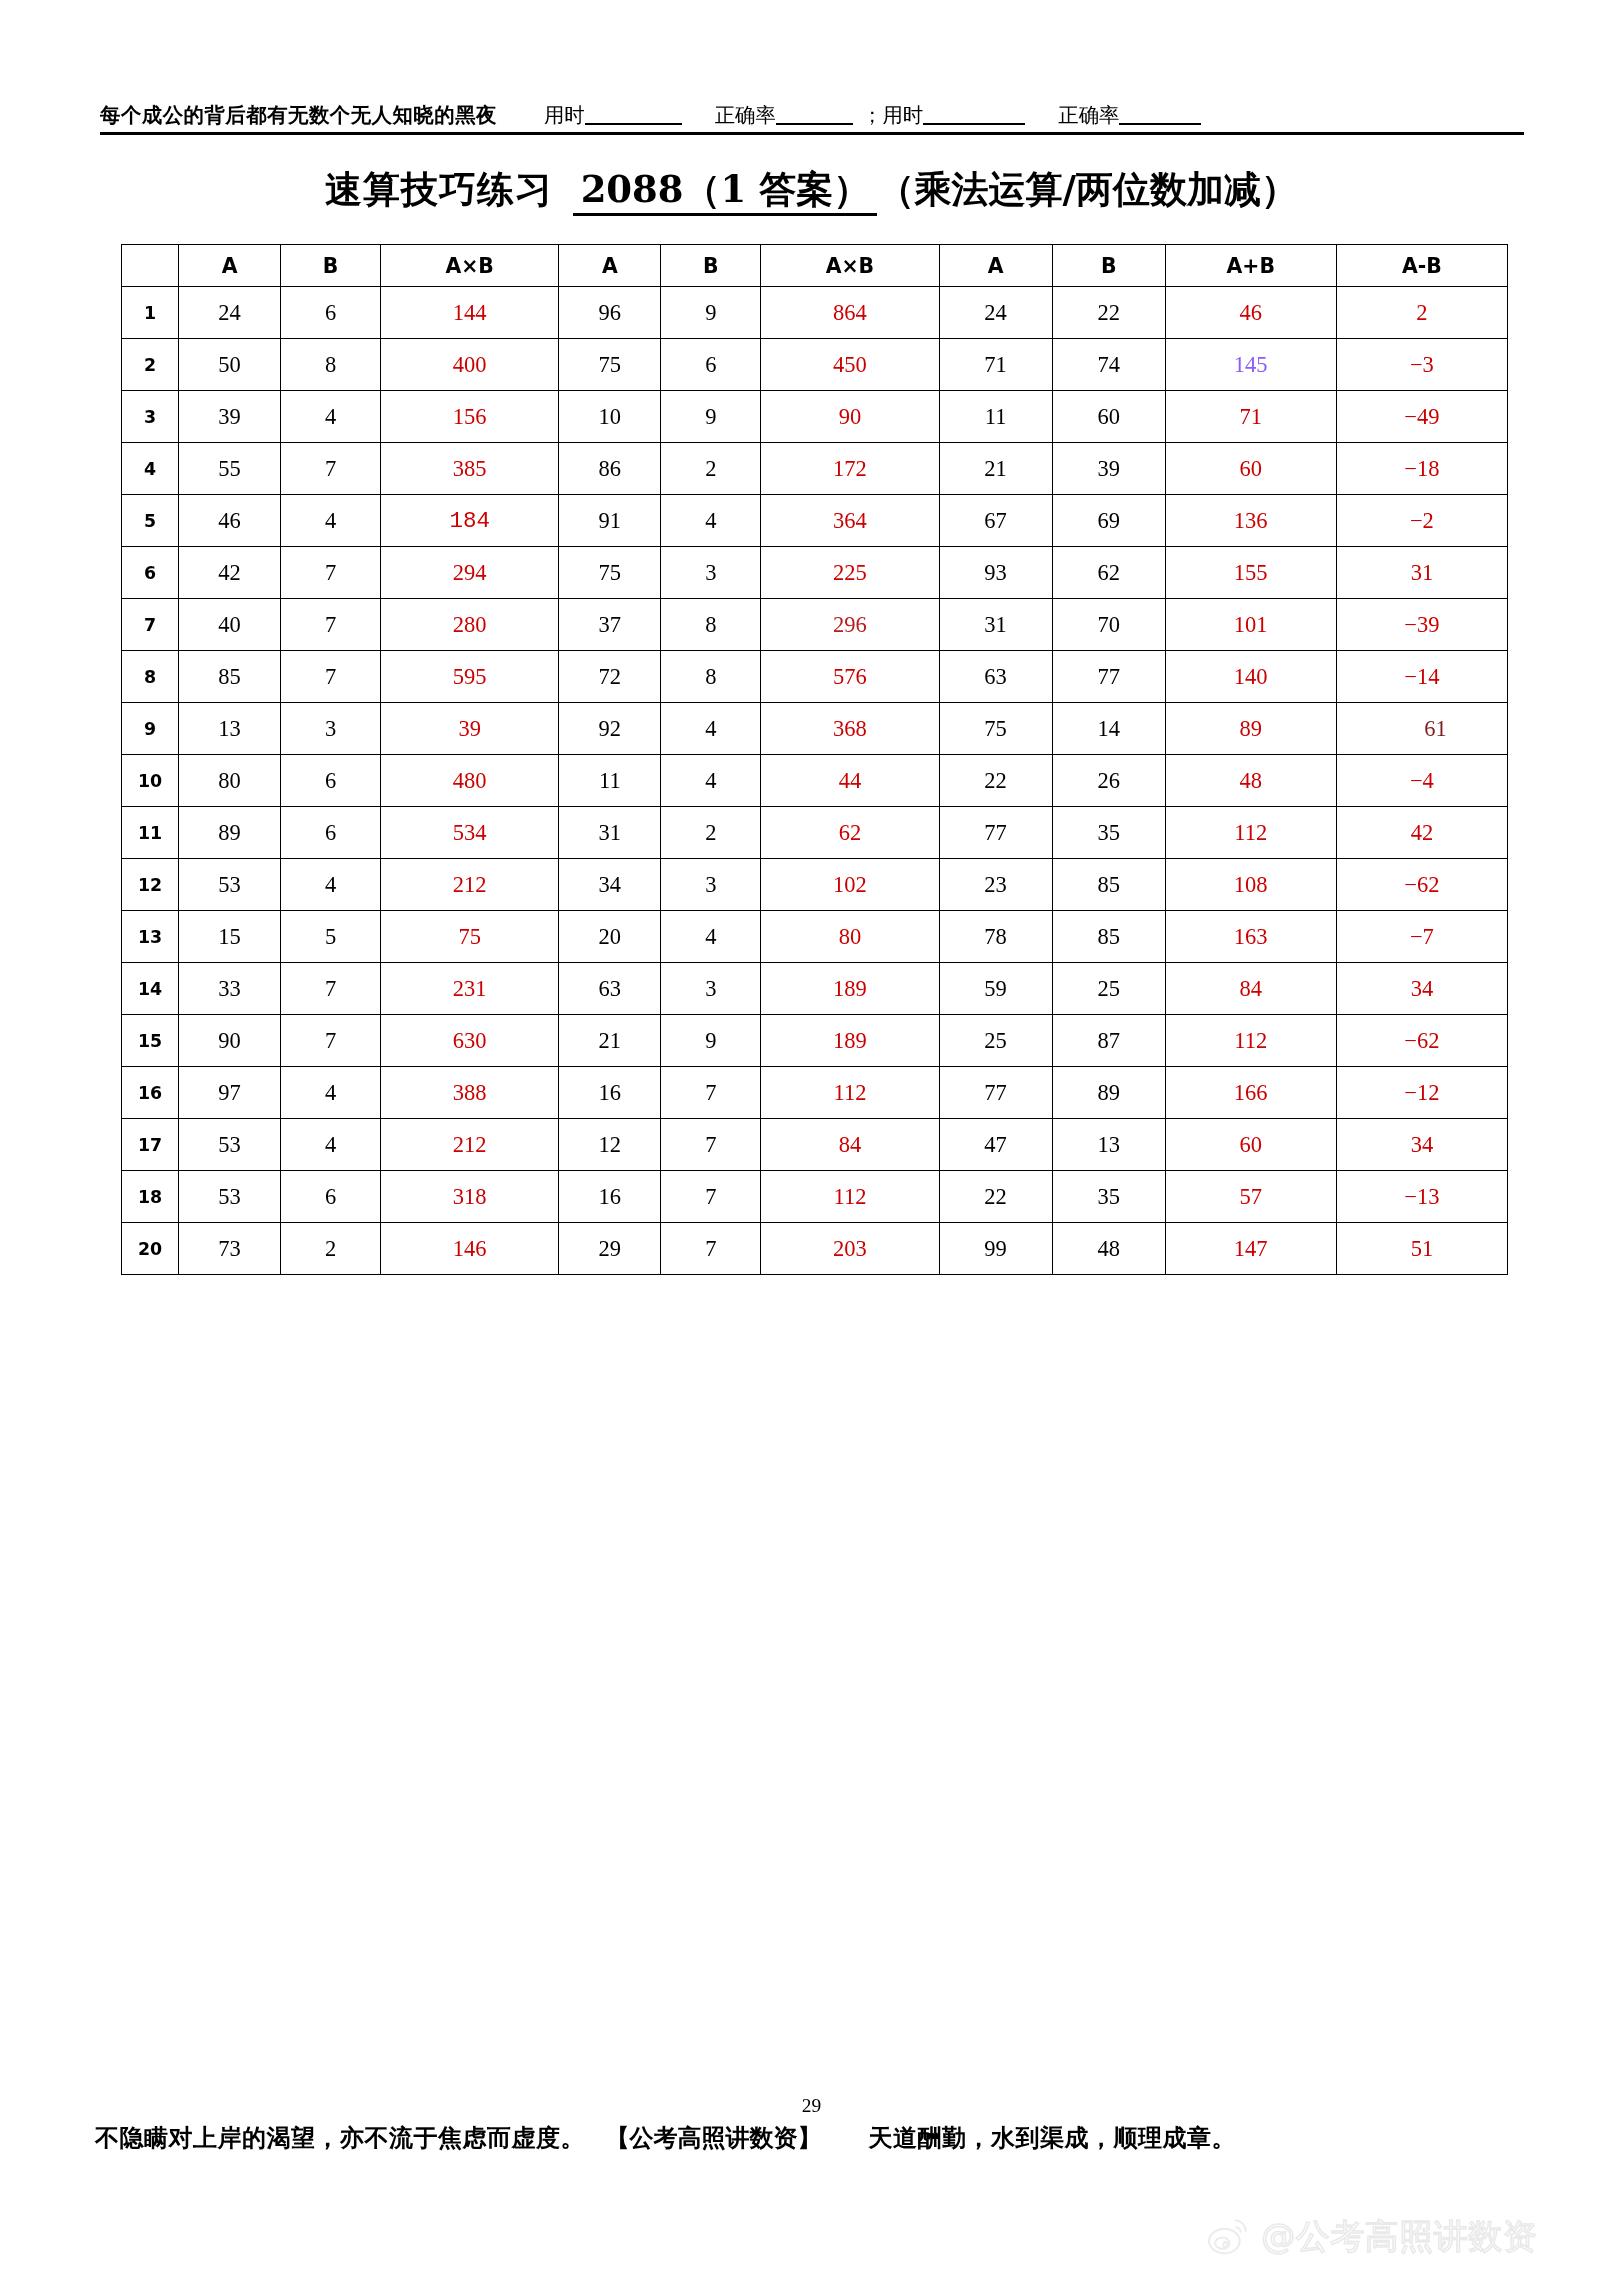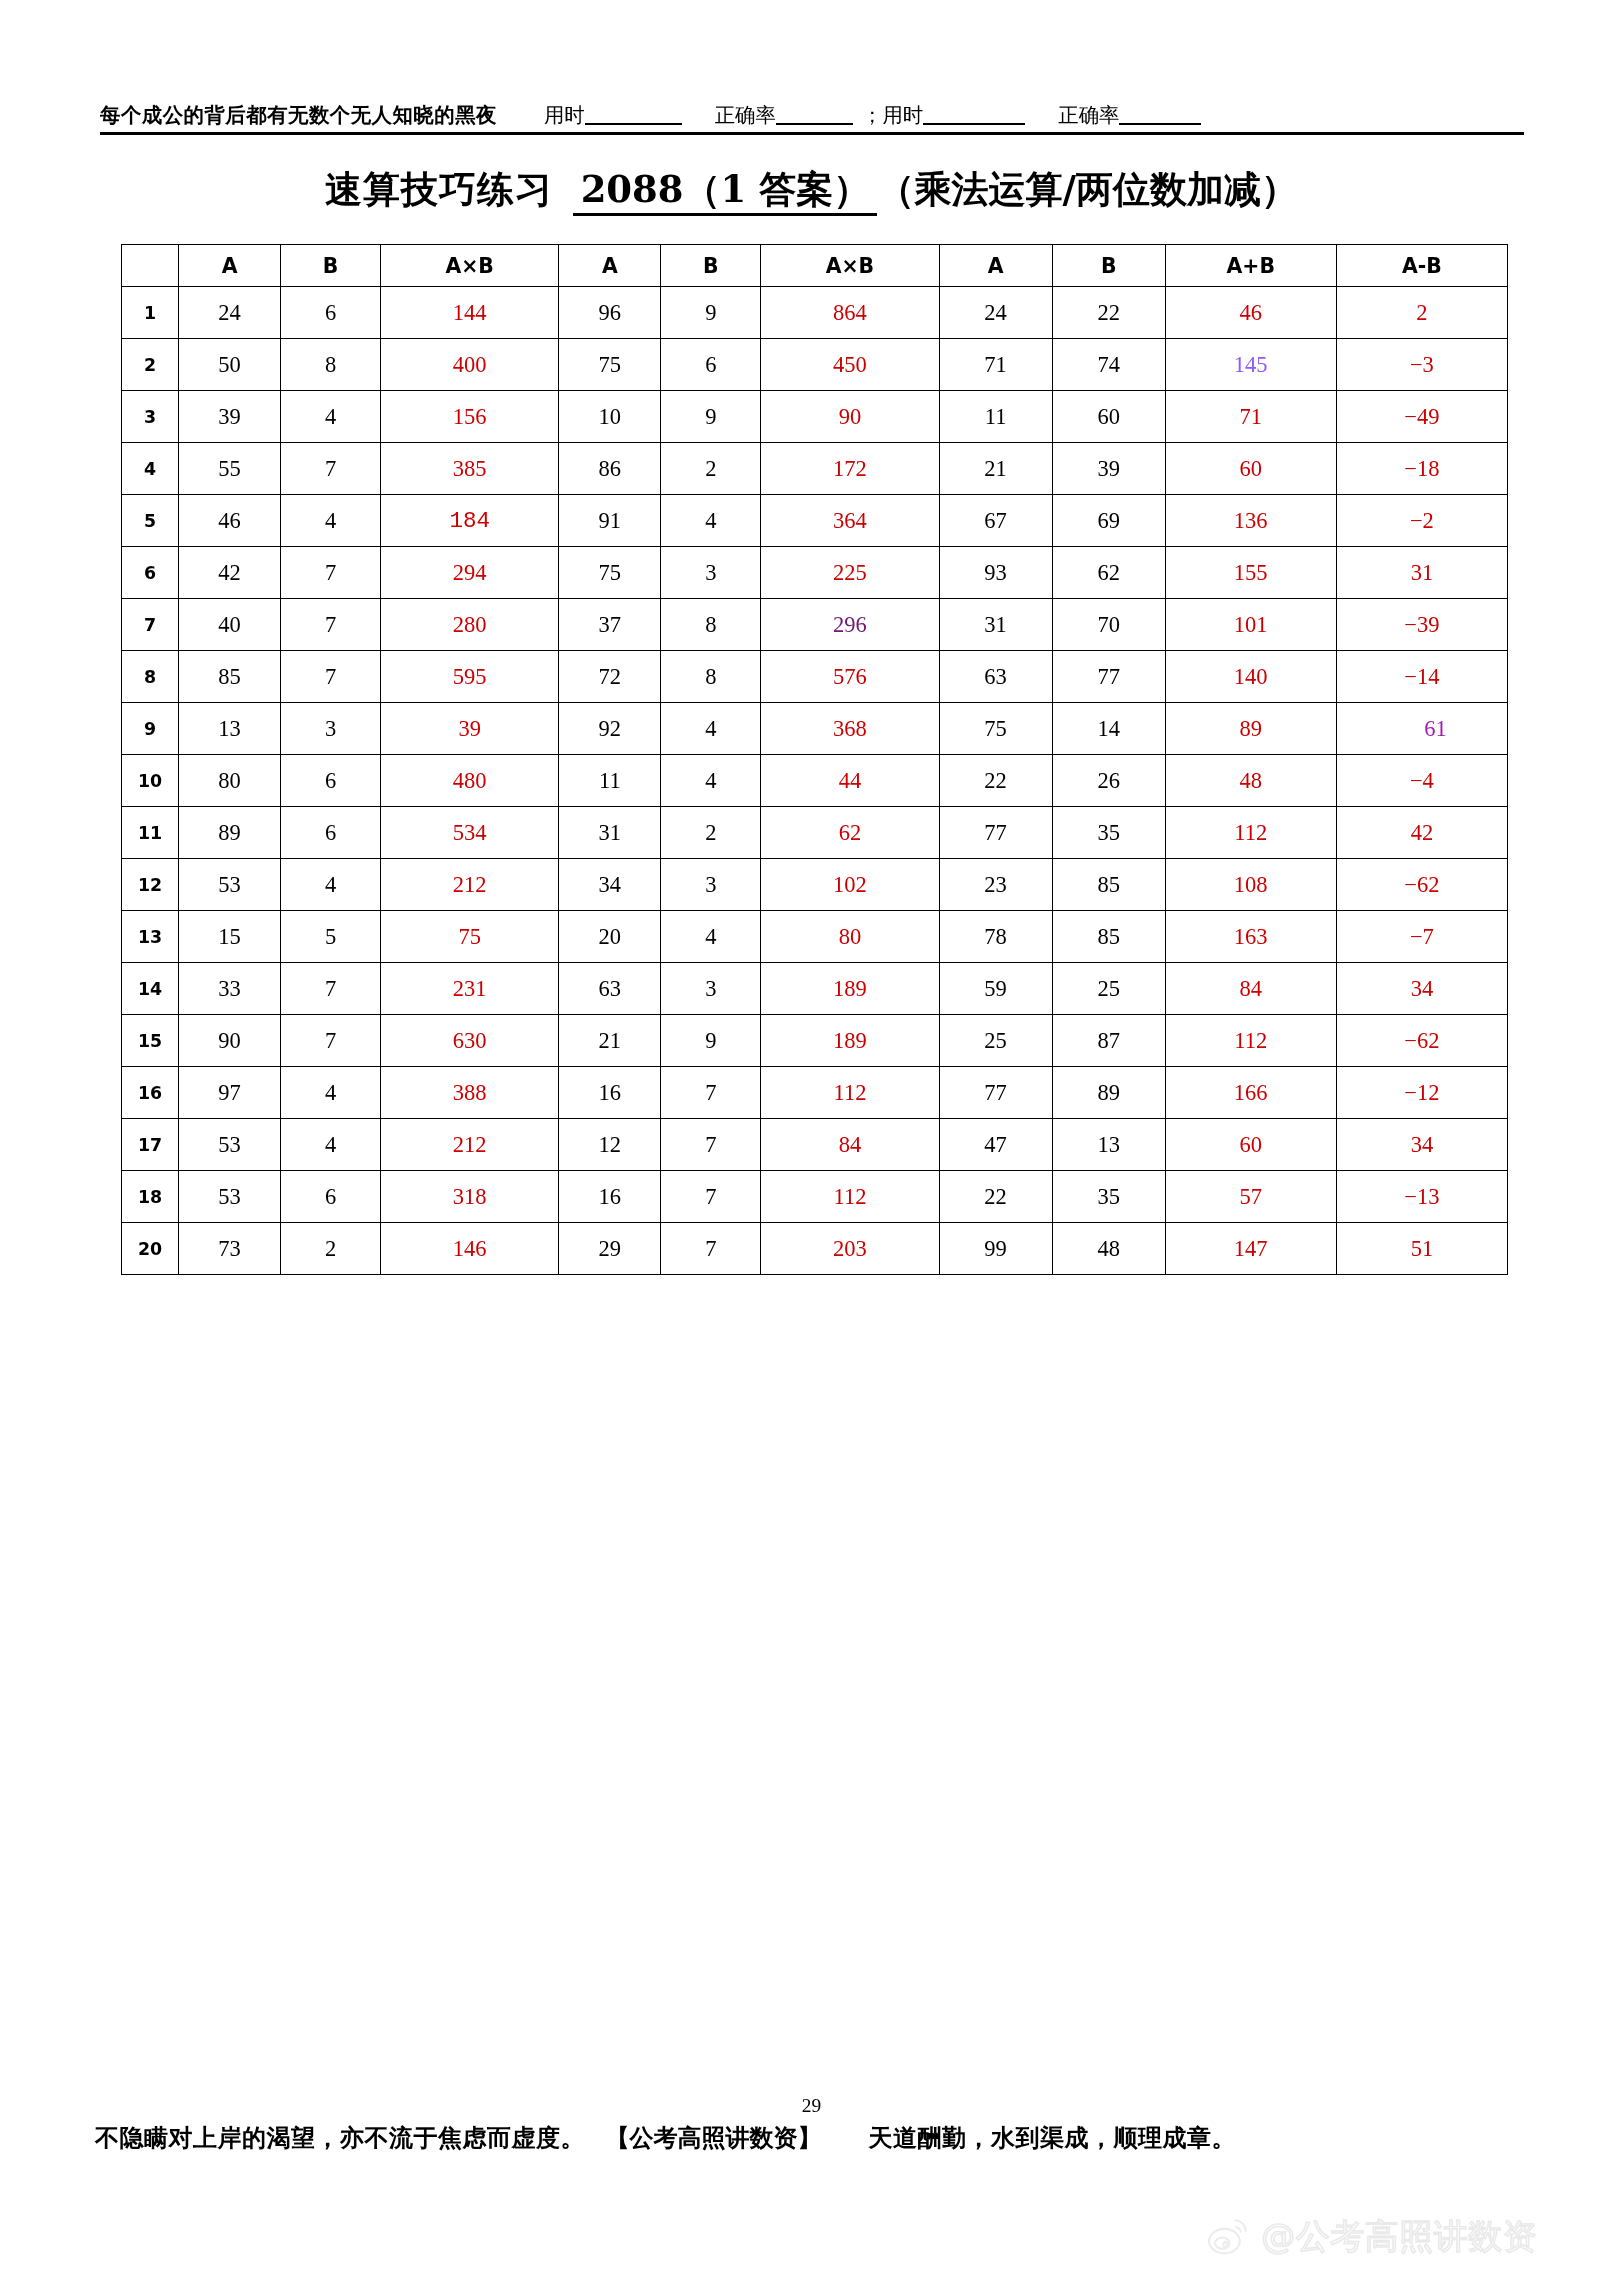--- a/index.html
+++ b/index.html
@@ -307,21 +307,21 @@
         <td class="answer" style="color: rgb(204, 0, 0);">155</td>
         <td class="answer" style="color: rgb(204, 0, 0);">31</td>
       </tr>
       <tr>
         <td class="rownum">7</td>
         <td>40</td>
         <td>7</td>
         <td class="answer" style="color: rgb(204, 0, 0);">280</td>
         <td>37</td>
         <td>8</td>
-        <td class="answer" style="color: #701a75;">296</td>
+        <td class="answer" style="color: #b91c1c;">296</td>
         <td>31</td>
         <td>70</td>
         <td class="answer" style="color: rgb(204, 0, 0);">101</td>
         <td class="answer" style="color: rgb(204, 0, 0);">−39</td>
       </tr>
       <tr>
         <td class="rownum">8</td>
         <td>85</td>
         <td>7</td>
         <td class="answer" style="color: rgb(204, 0, 0);">595</td>
@@ -337,21 +337,21 @@
         <td class="rownum">9</td>
         <td>13</td>
         <td>3</td>
         <td class="answer" style="color: rgb(204, 0, 0);">39</td>
         <td>92</td>
         <td>4</td>
         <td class="answer" style="color: rgb(204, 0, 0);">368</td>
         <td>75</td>
         <td>14</td>
         <td class="answer" style="color: rgb(204, 0, 0);">89</td>
-        <td class="answer" style="color: #a21caf; padding-left: 27px;">61</td>
+        <td class="answer" style="color: #7f1d1d; padding-left: 27px;">61</td>
       </tr>
       <tr>
         <td class="rownum">10</td>
         <td>80</td>
         <td>6</td>
         <td class="answer" style="color: rgb(204, 0, 0); margin-top: 48px;">480</td>
         <td>11</td>
         <td>4</td>
         <td class="answer" style="color: rgb(204, 0, 0);">44</td>
         <td>22</td>

